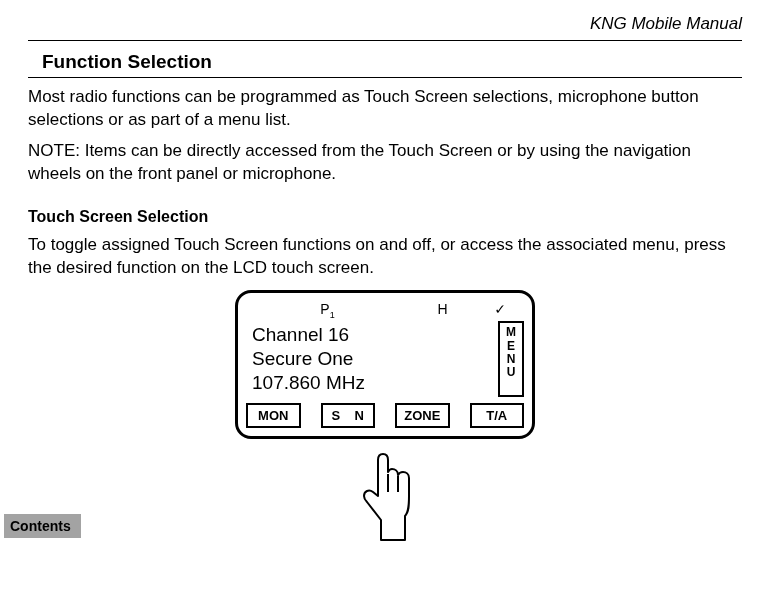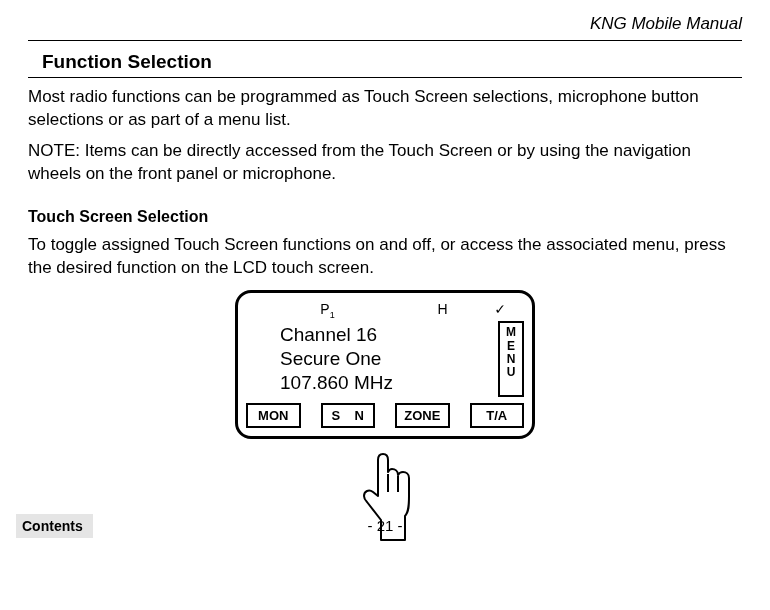--- a/index.html
+++ b/index.html
@@ -8,28 +8,28 @@
   .hr{border:none;border-top:1px solid #000;margin:0;}
   .section-title{font-size:19px;font-weight:bold;margin:10px 0 4px 14px;}
   .body-text{font-size:17px;line-height:1.35;margin:8px 0;}
   .subhead{font-size:16px;font-weight:bold;margin:22px 0 4px 0;}
   .figure{width:300px;margin:10px auto 0 auto;position:relative;}
   .device{border:3px solid #000;border-radius:16px;padding:8px 8px 8px 8px;}
   .status-row{display:flex;justify-content:space-between;font-size:14px;padding:0 14px 2px 14px;align-items:baseline;}
   .status-row span{min-width:20px;text-align:center;}
   .status-p{font-family:Arial;}
   .status-p sub{font-size:9px;}
-  .screen-row{display:flex;margin-left:28px;}
+  .screen-row{display:flex;}
   .mainlines{flex:1;font-size:19px;line-height:1.25;padding:2px 2px 2px 6px;}
   .menu-btn{width:22px;border:2px solid #000;text-align:center;font-size:12px;font-weight:bold;line-height:1.1;padding:3px 0;margin-left:6px;}
   .btn-row{display:flex;gap:20px;margin-top:6px;}
   .btn{flex:1;border:2px solid #000;text-align:center;font-size:13px;font-weight:bold;padding:3px 0;position:relative;background:#fff;}
   .hand{position:absolute;left:50%;top:158px;transform:translateX(-50%);}
   .footer{position:absolute;bottom:12px;left:0;width:770px;text-align:center;font-size:15px;}
-  .contents-tab{position:absolute;bottom:8px;left:16px;background:#e5e5e5;font-size:14px;font-weight:bold;padding:4px 10px 4px 6px;}
+  .contents-tab{position:absolute;bottom:8px;left:4px;background:#a3a3a3;font-size:14px;font-weight:bold;padding:4px 10px 4px 6px;}
 </style>
 </head>
 <body>
 
 <div class="page">
   <div class="running-head">KNG Mobile Manual</div>
   <hr class="hr">
   <div class="section-title">Function Selection</div>
   <hr class="hr">
   <p class="body-text">Most radio functions can be programmed as Touch Screen selections, microphone button selections or as part of a menu list.</p>
@@ -71,15 +71,14 @@
     </div>
     <svg class="hand" width="64" height="96" viewBox="0 0 64 96">
       <g fill="#fff" stroke="#000" stroke-width="2" stroke-linejoin="round">
         <path d="M30 6 C27 6 25 8 25 12 L25 48 L20 44 C16 41 11 43 11 48 C11 50 12 52 14 54 L28 72 L28 92 L52 92 L52 68 C56 64 56 56 56 48 L56 30 C56 26 53 24 50 24 C48 24 46 25 45 27 C45 23 42 21 39 21 C37 21 36 22 35 24 L35 12 C35 8 33 6 30 6 Z"></path>
         <line x1="35" y1="26" x2="35" y2="44"></line>
         <line x1="45" y1="28" x2="45" y2="44"></line>
       </g>
     </svg>
   </div>
 
-  <div class="footer">- 21 -</div>
   <div class="contents-tab">Contents</div>
 </div>
 
 </body></html>

